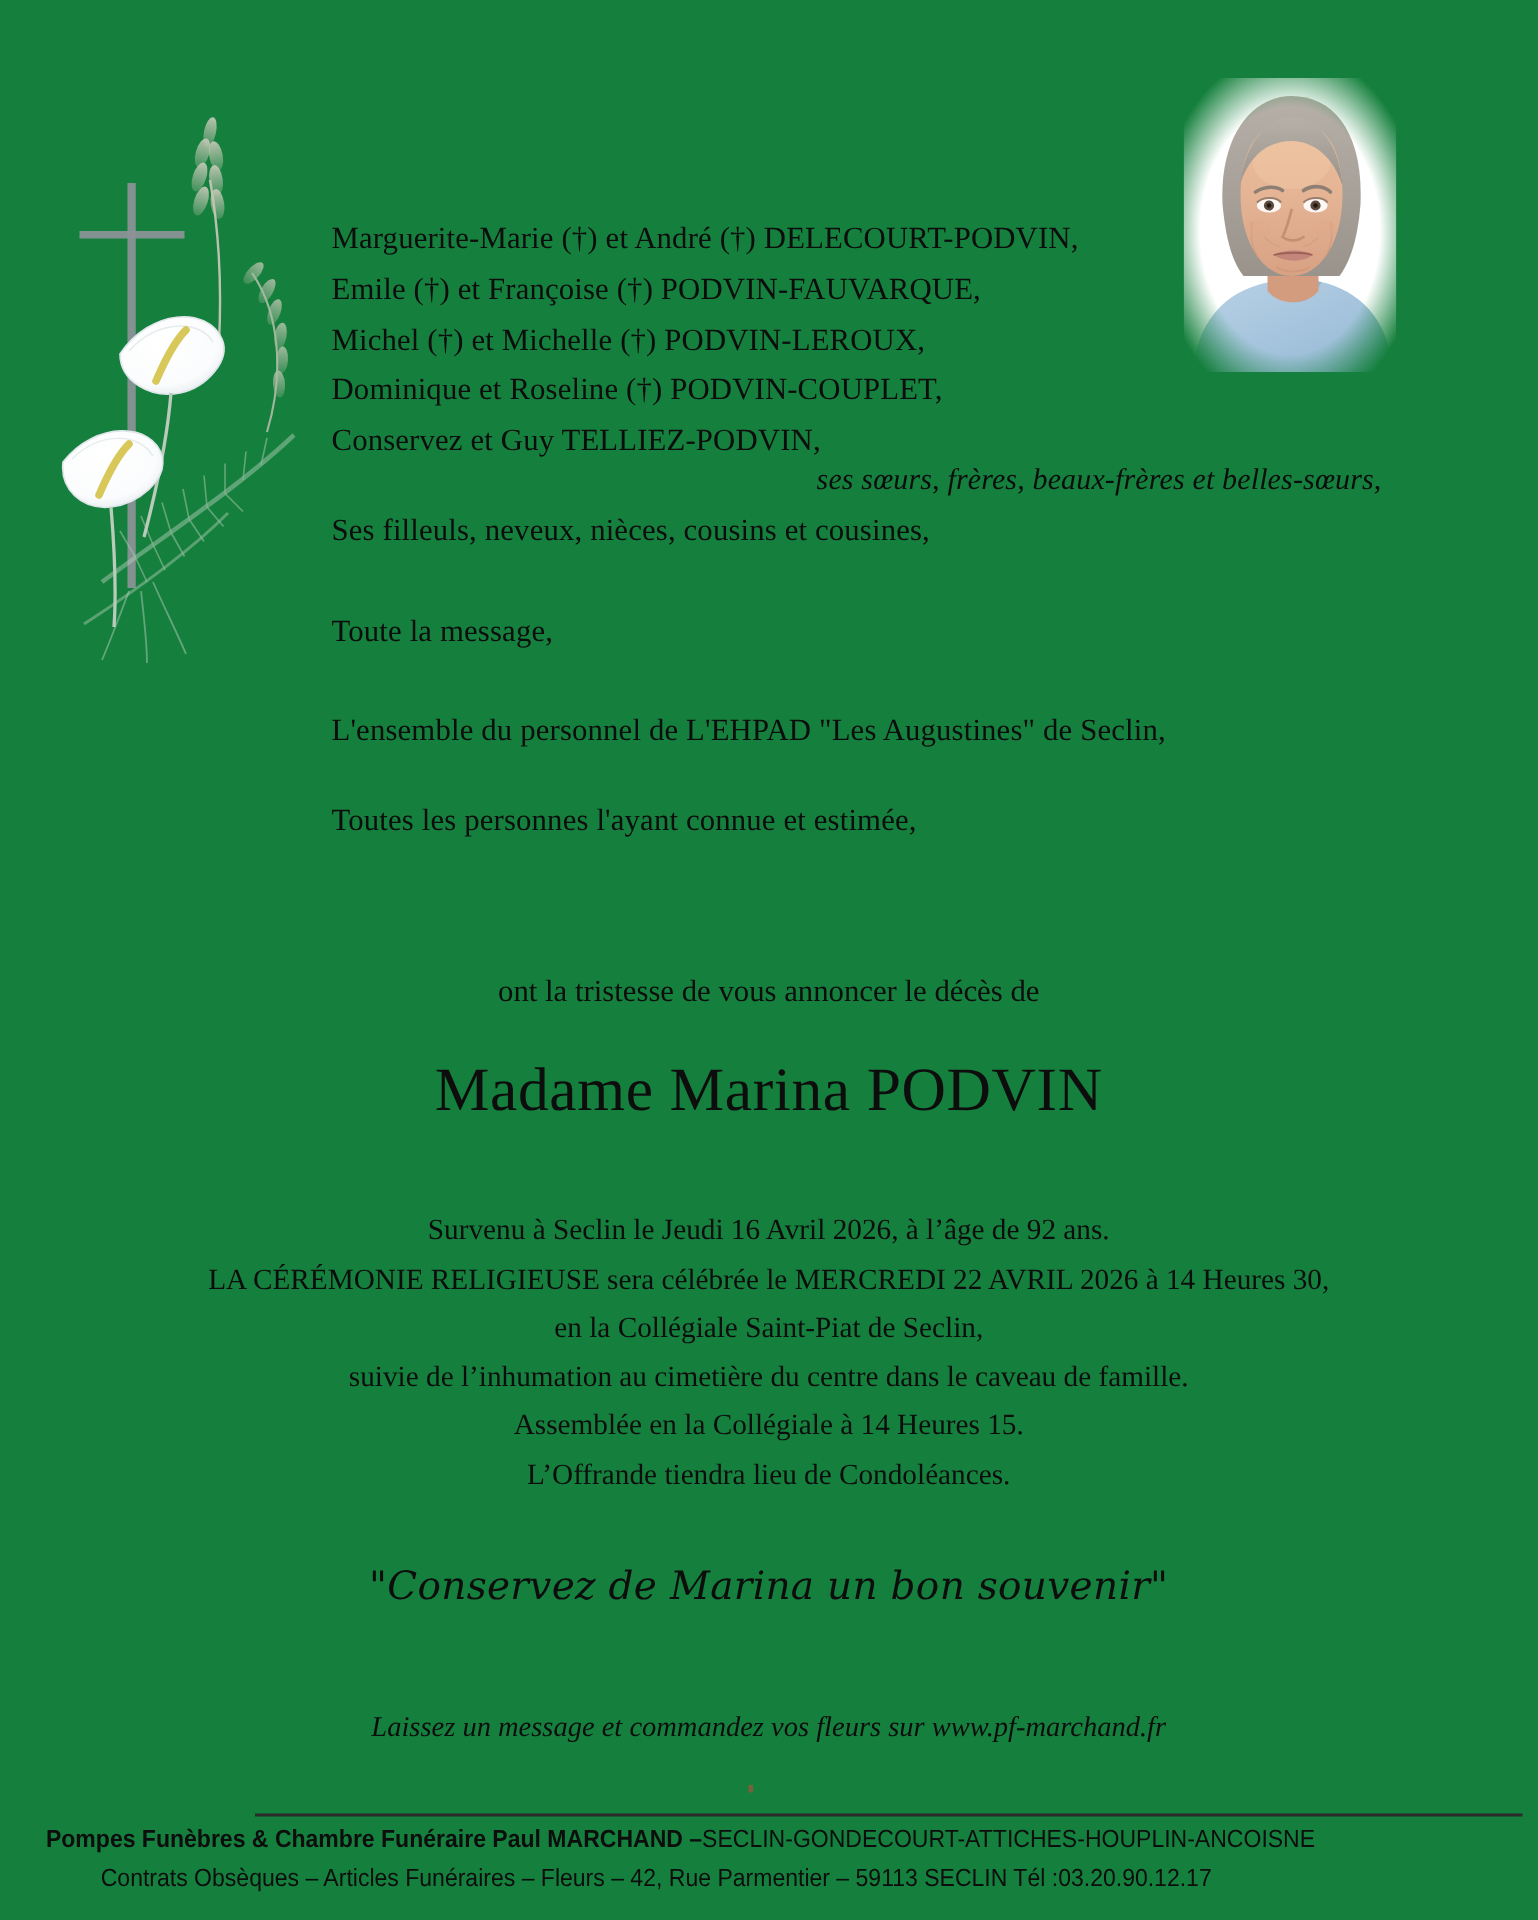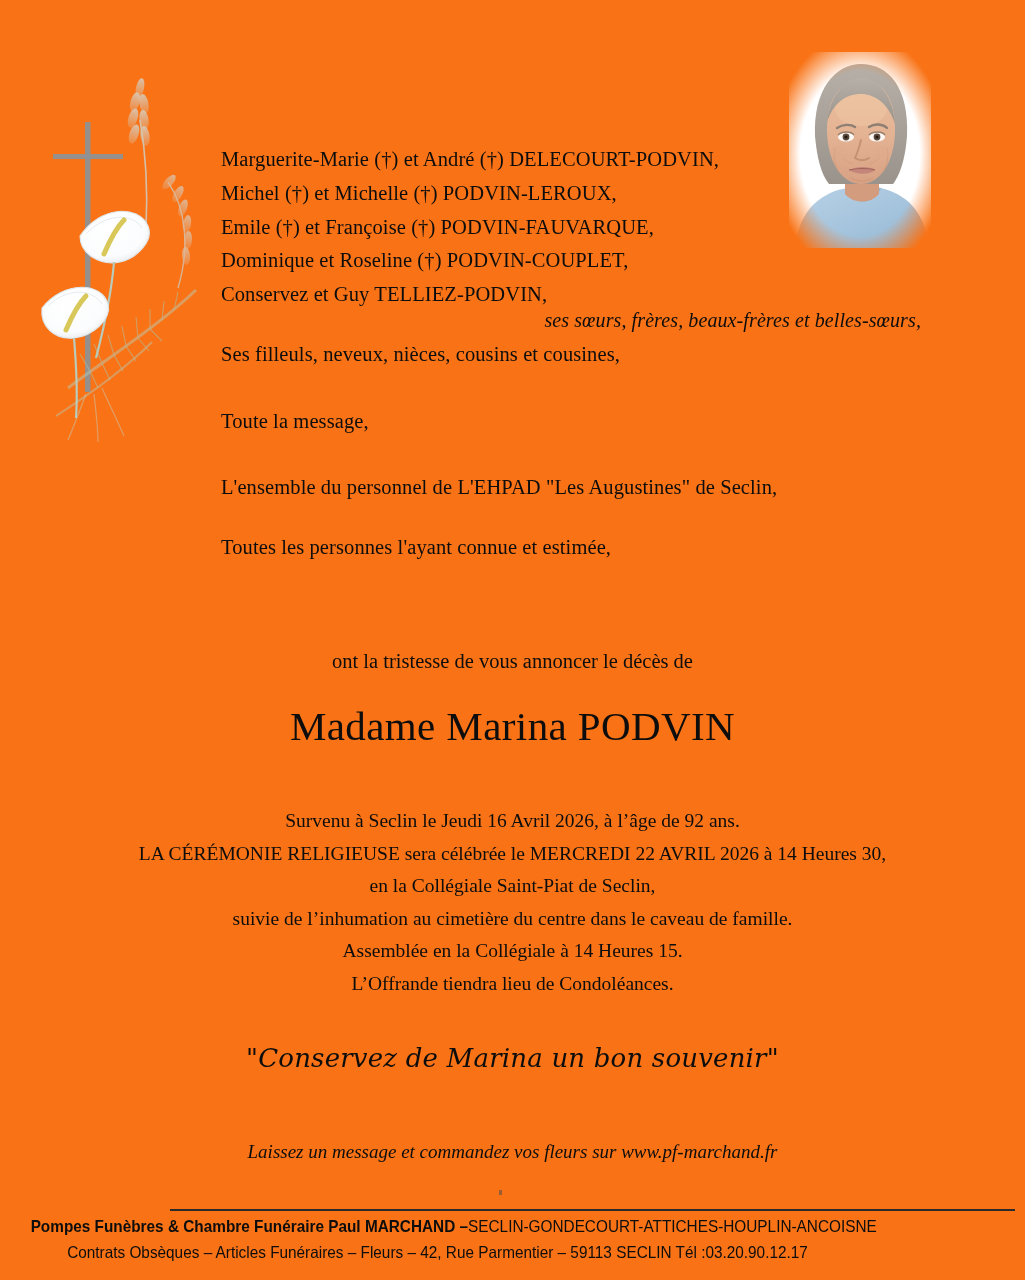--- a/index.html
+++ b/index.html
@@ -9,21 +9,21 @@
   }
   body {
     font-family: "Liberation Serif", "DejaVu Serif", serif;
     color: #0d0d0d;
   }
   #page {
     position: relative;
     width: 1025px;
     height: 1280px;
     overflow: hidden;
-    background: #f97316;
+    background: #15803d;
   }
 
   
   #artwork {
     position: absolute;
     left: 28px;
     top: 58px;
     width: 200px;
     height: 390px;
     pointer-events: none;
@@ -305,22 +305,22 @@
         <ellipse cx="50" cy="100" rx="8" ry="6" fill="#e0a98c" opacity="0.35"></ellipse>
         <ellipse cx="94" cy="100" rx="8" ry="6" fill="#e0a98c" opacity="0.35"></ellipse>
 
         <path d="M62 126 C 68 130, 78 130, 84 126" stroke="#c9916f" stroke-width="1.1" fill="none" opacity="0.5"></path>
       </g>
     </svg>
   </div>
 
   <div id="family-list" class="txt">
     <div class="line">Marguerite-Marie (†) et André (†) DELECOURT-PODVIN,</div>
+    <div class="line">Emile (†) et Françoise (†) PODVIN-FAUVARQUE,</div>
     <div class="line">Michel (†) et Michelle (†) PODVIN-LEROUX,</div>
-    <div class="line">Emile (†) et Françoise (†) PODVIN-FAUVARQUE,</div>
     <div class="line">Dominique et Roseline (†) PODVIN-COUPLET,</div>
     <div class="line">Conservez et Guy TELLIEZ-PODVIN,</div>
   </div>
 
   <div id="siblings-label" class="txt">ses sœurs, frères, beaux-frères et belles-sœurs,</div>
   <div id="godchildren" class="txt">Ses filleuls, neveux, nièces, cousins et cousines,</div>
   <div id="whole-family" class="txt">Toute la message,</div>
   <div id="ehpad-staff" class="txt">L'ensemble du personnel de L'EHPAD "Les Augustines" de Seclin,</div>
   <div id="all-persons" class="txt">Toutes les personnes l'ayant connue et estimée,</div>
 

